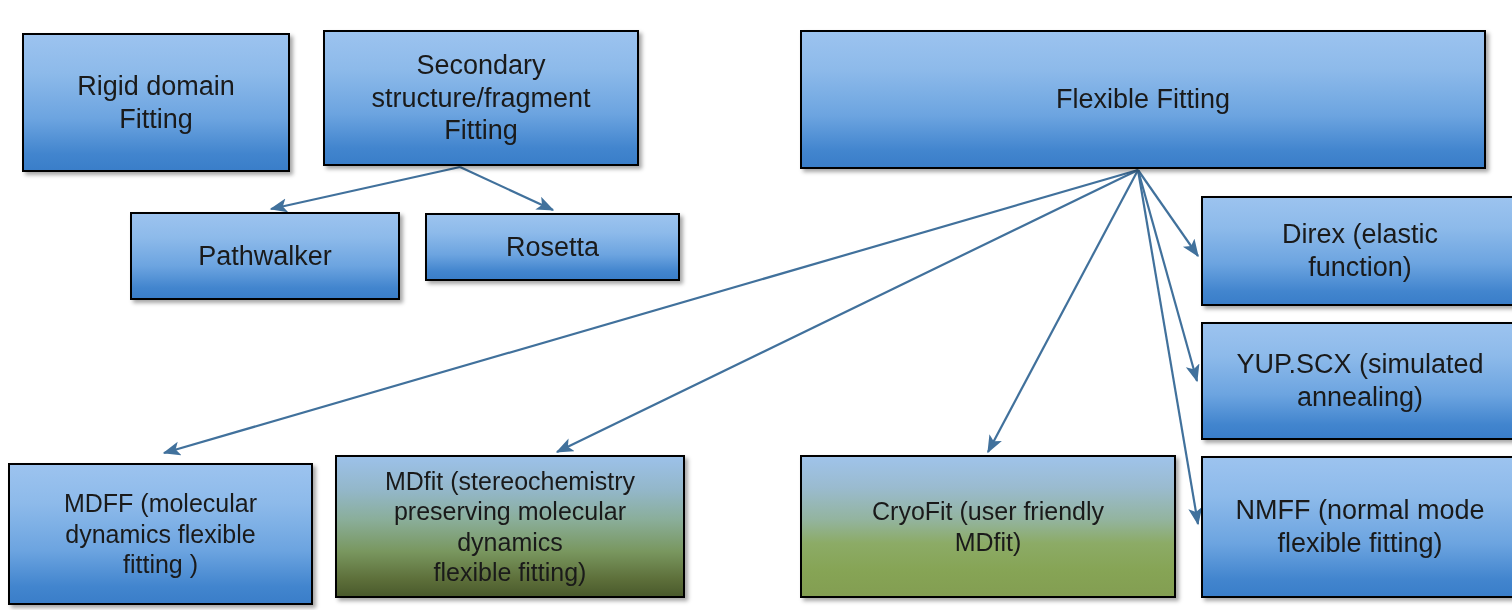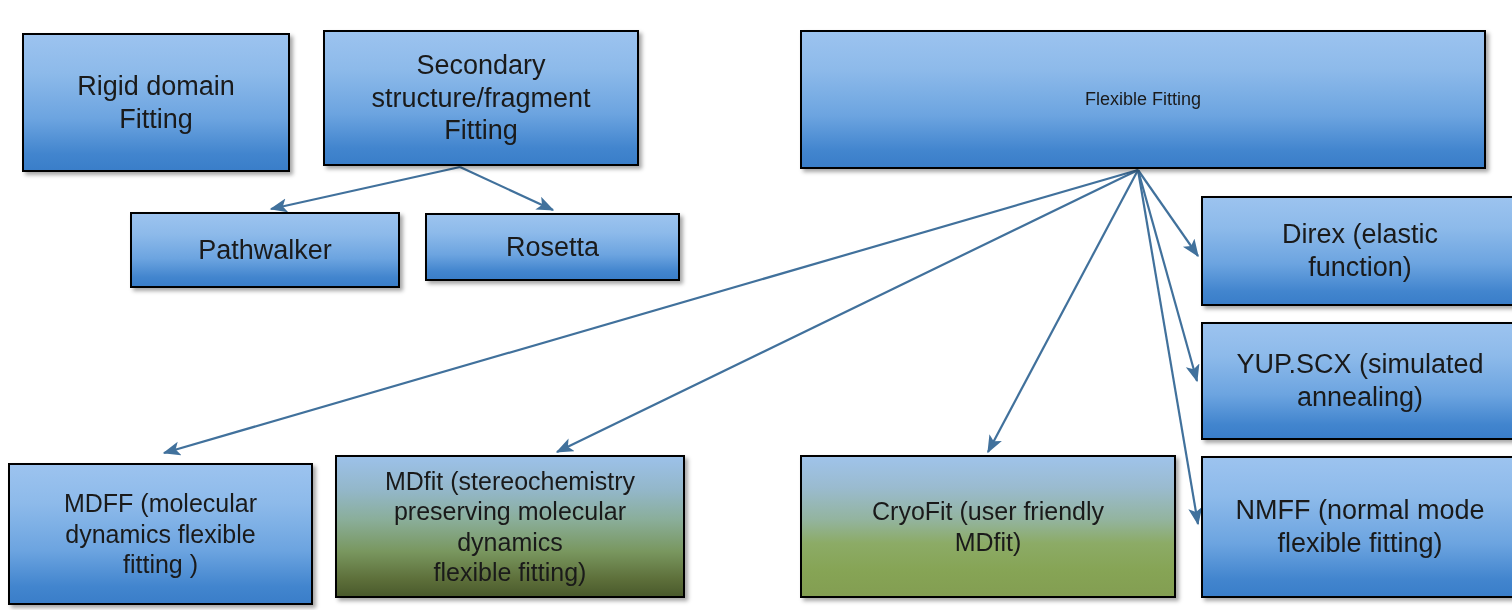--- a/index.html
+++ b/index.html
@@ -79,24 +79,24 @@
       </g>
   </svg>
 
   <div id="node-layer">
       <div class="node fill-blue" style="left: 22px; top: 33px; width: 268px; height: 139px; font-size: 27px;">
         <span class="label">Rigid domain<br>Fitting</span>
       </div>
       <div class="node fill-blue" style="left: 323px; top: 30px; width: 316px; height: 136px; font-size: 27px;">
         <span class="label">Secondary<br>structure/fragment<br>Fitting</span>
       </div>
-      <div class="node fill-blue" style="left: 800px; top: 30px; width: 686px; height: 139px; font-size: 18px;">
+      <div class="node fill-blue" style="left: 800px; top: 30px; width: 686px; height: 139px; font-size: 27px;">
         <span class="label">Flexible Fitting</span>
       </div>
-      <div class="node fill-blue" style="left: 130px; top: 212px; width: 270px; height: 76px; font-size: 27px; justify-content: center;">
+      <div class="node fill-blue" style="left: 130px; top: 212px; width: 270px; height: 88px; font-size: 27px; justify-content: center;">
         <span class="label">Pathwalker</span>
       </div>
       <div class="node fill-blue" style="left: 425px; top: 213px; width: 255px; height: 68px; font-size: 27px;">
         <span class="label">Rosetta</span>
       </div>
       <div class="node fill-blue" style="left: 1201px; top: 196px; width: 318px; height: 110px; font-size: 27px;">
         <span class="label">Direx (elastic<br>function)</span>
       </div>
       <div class="node fill-blue" style="left: 1201px; top: 322px; width: 318px; height: 118px; font-size: 27px;">
         <span class="label">YUP.SCX (simulated<br>annealing)</span>

